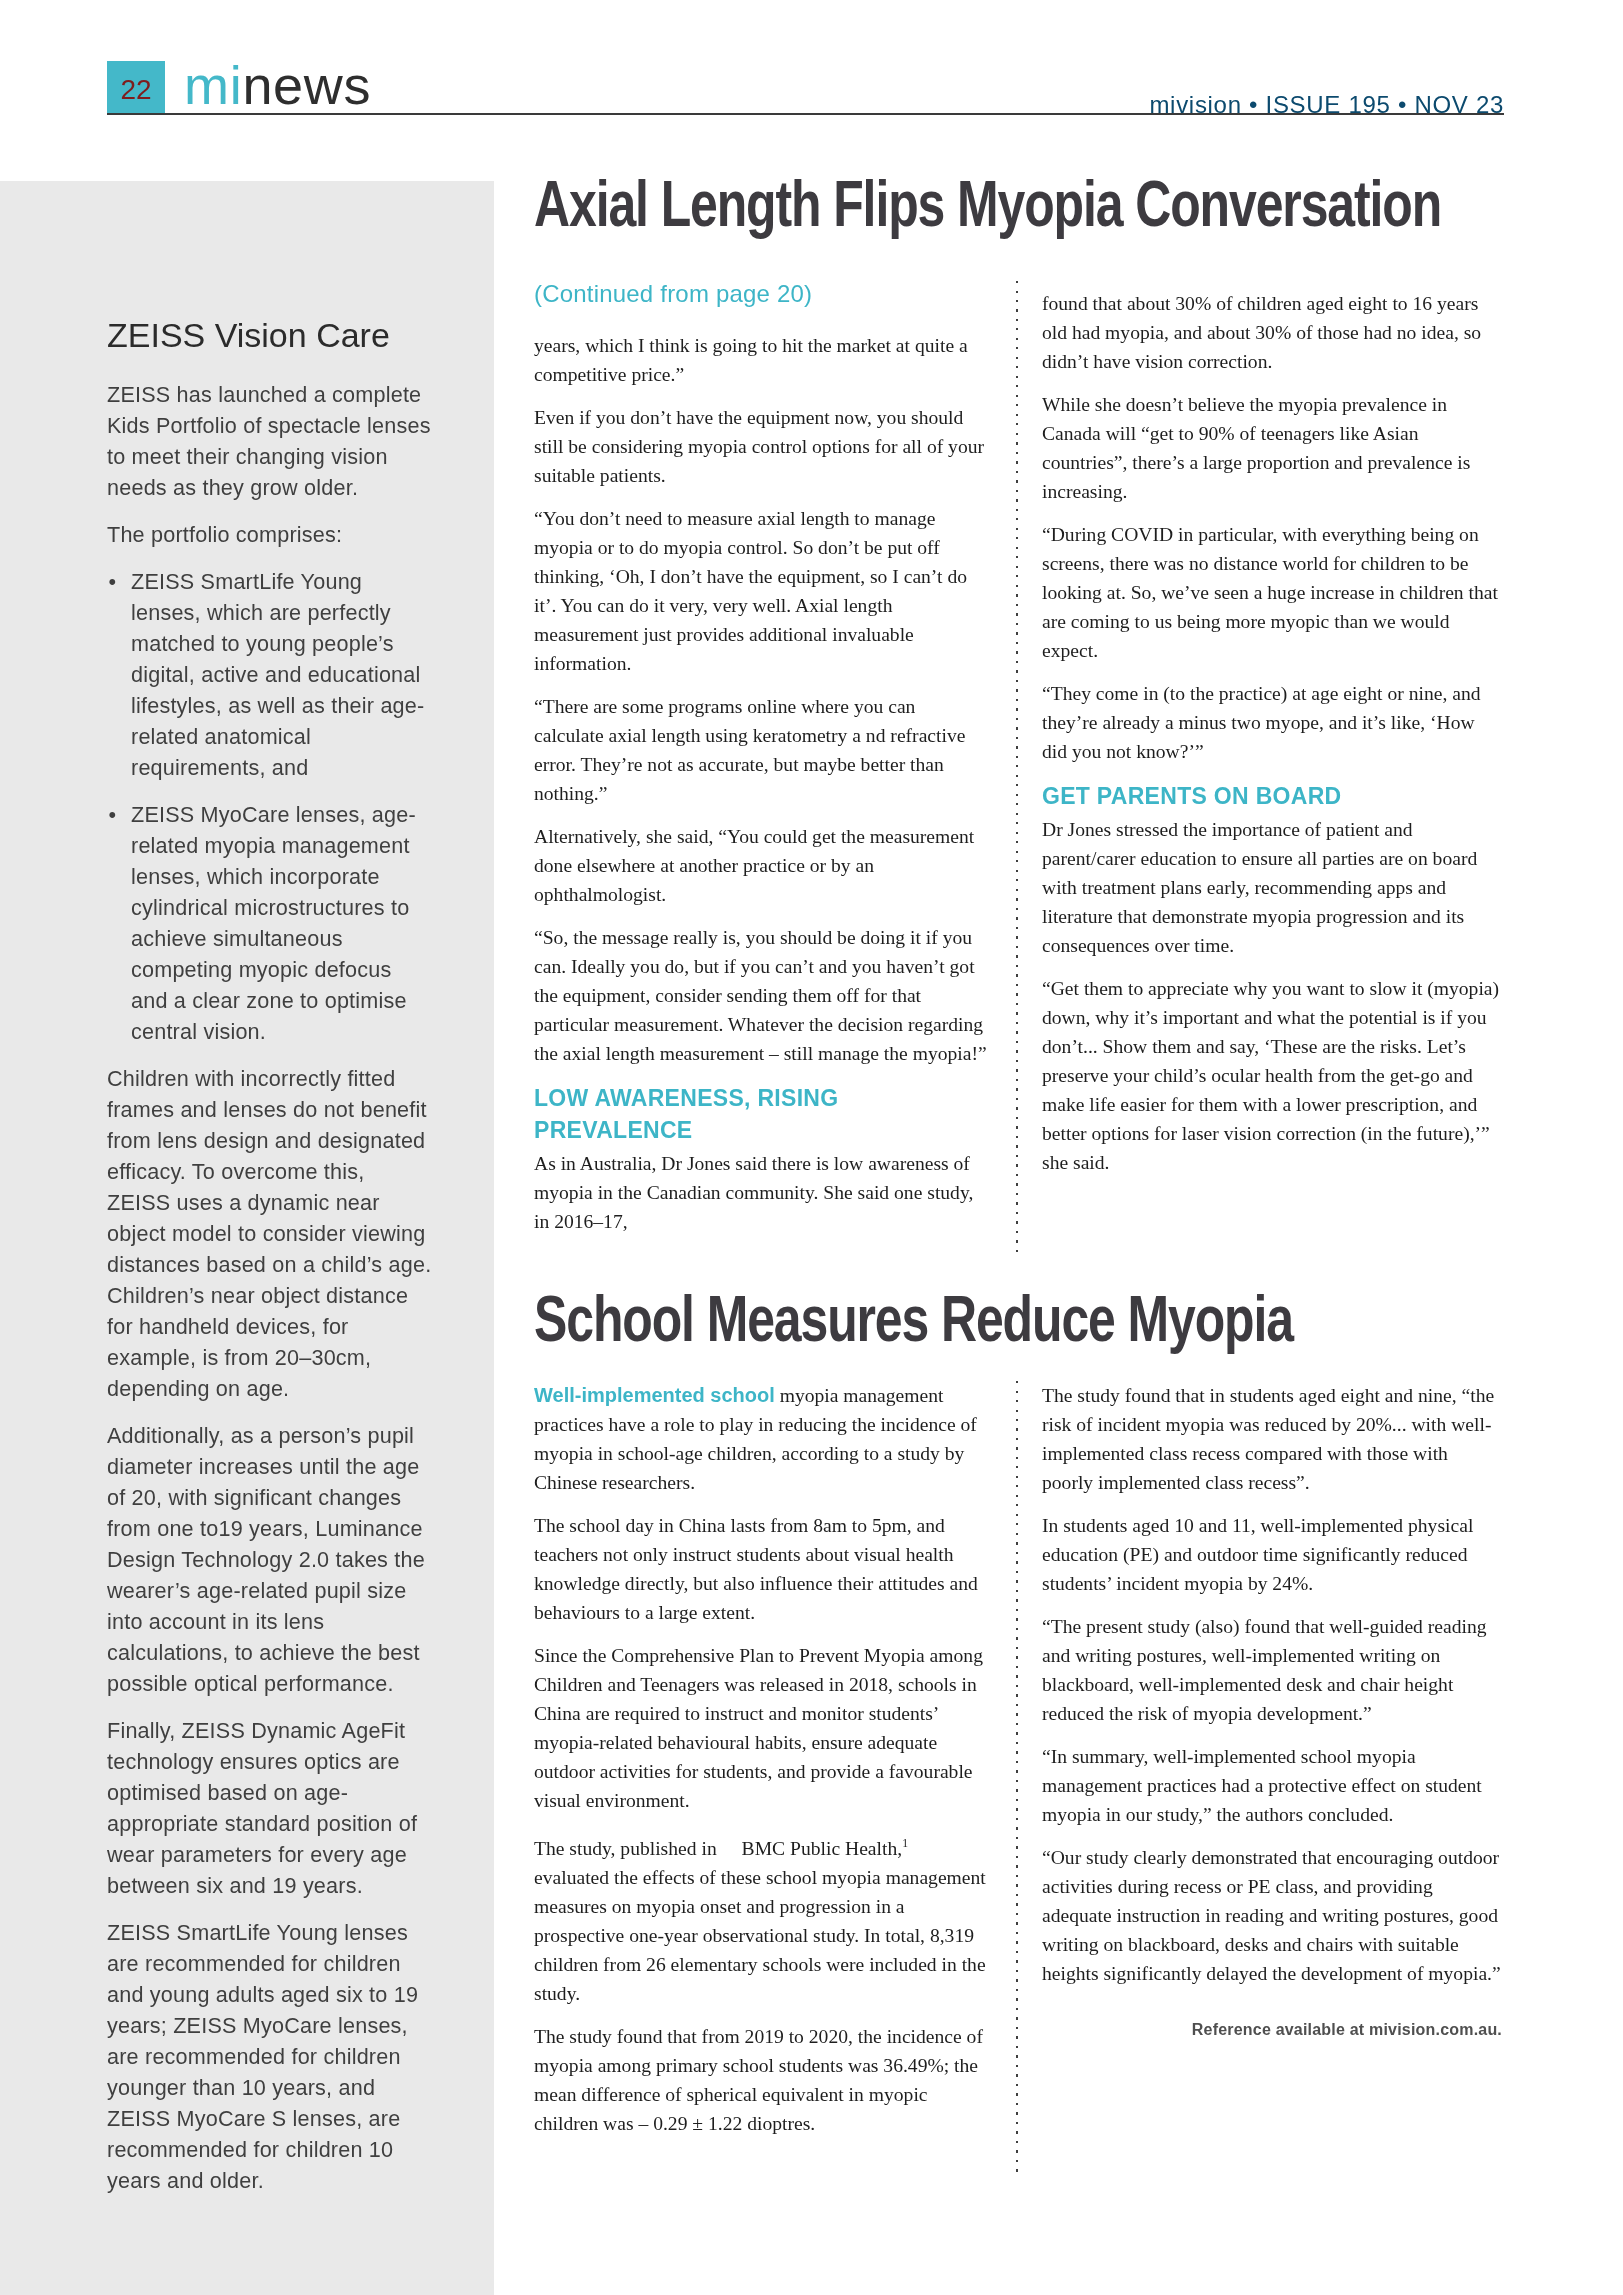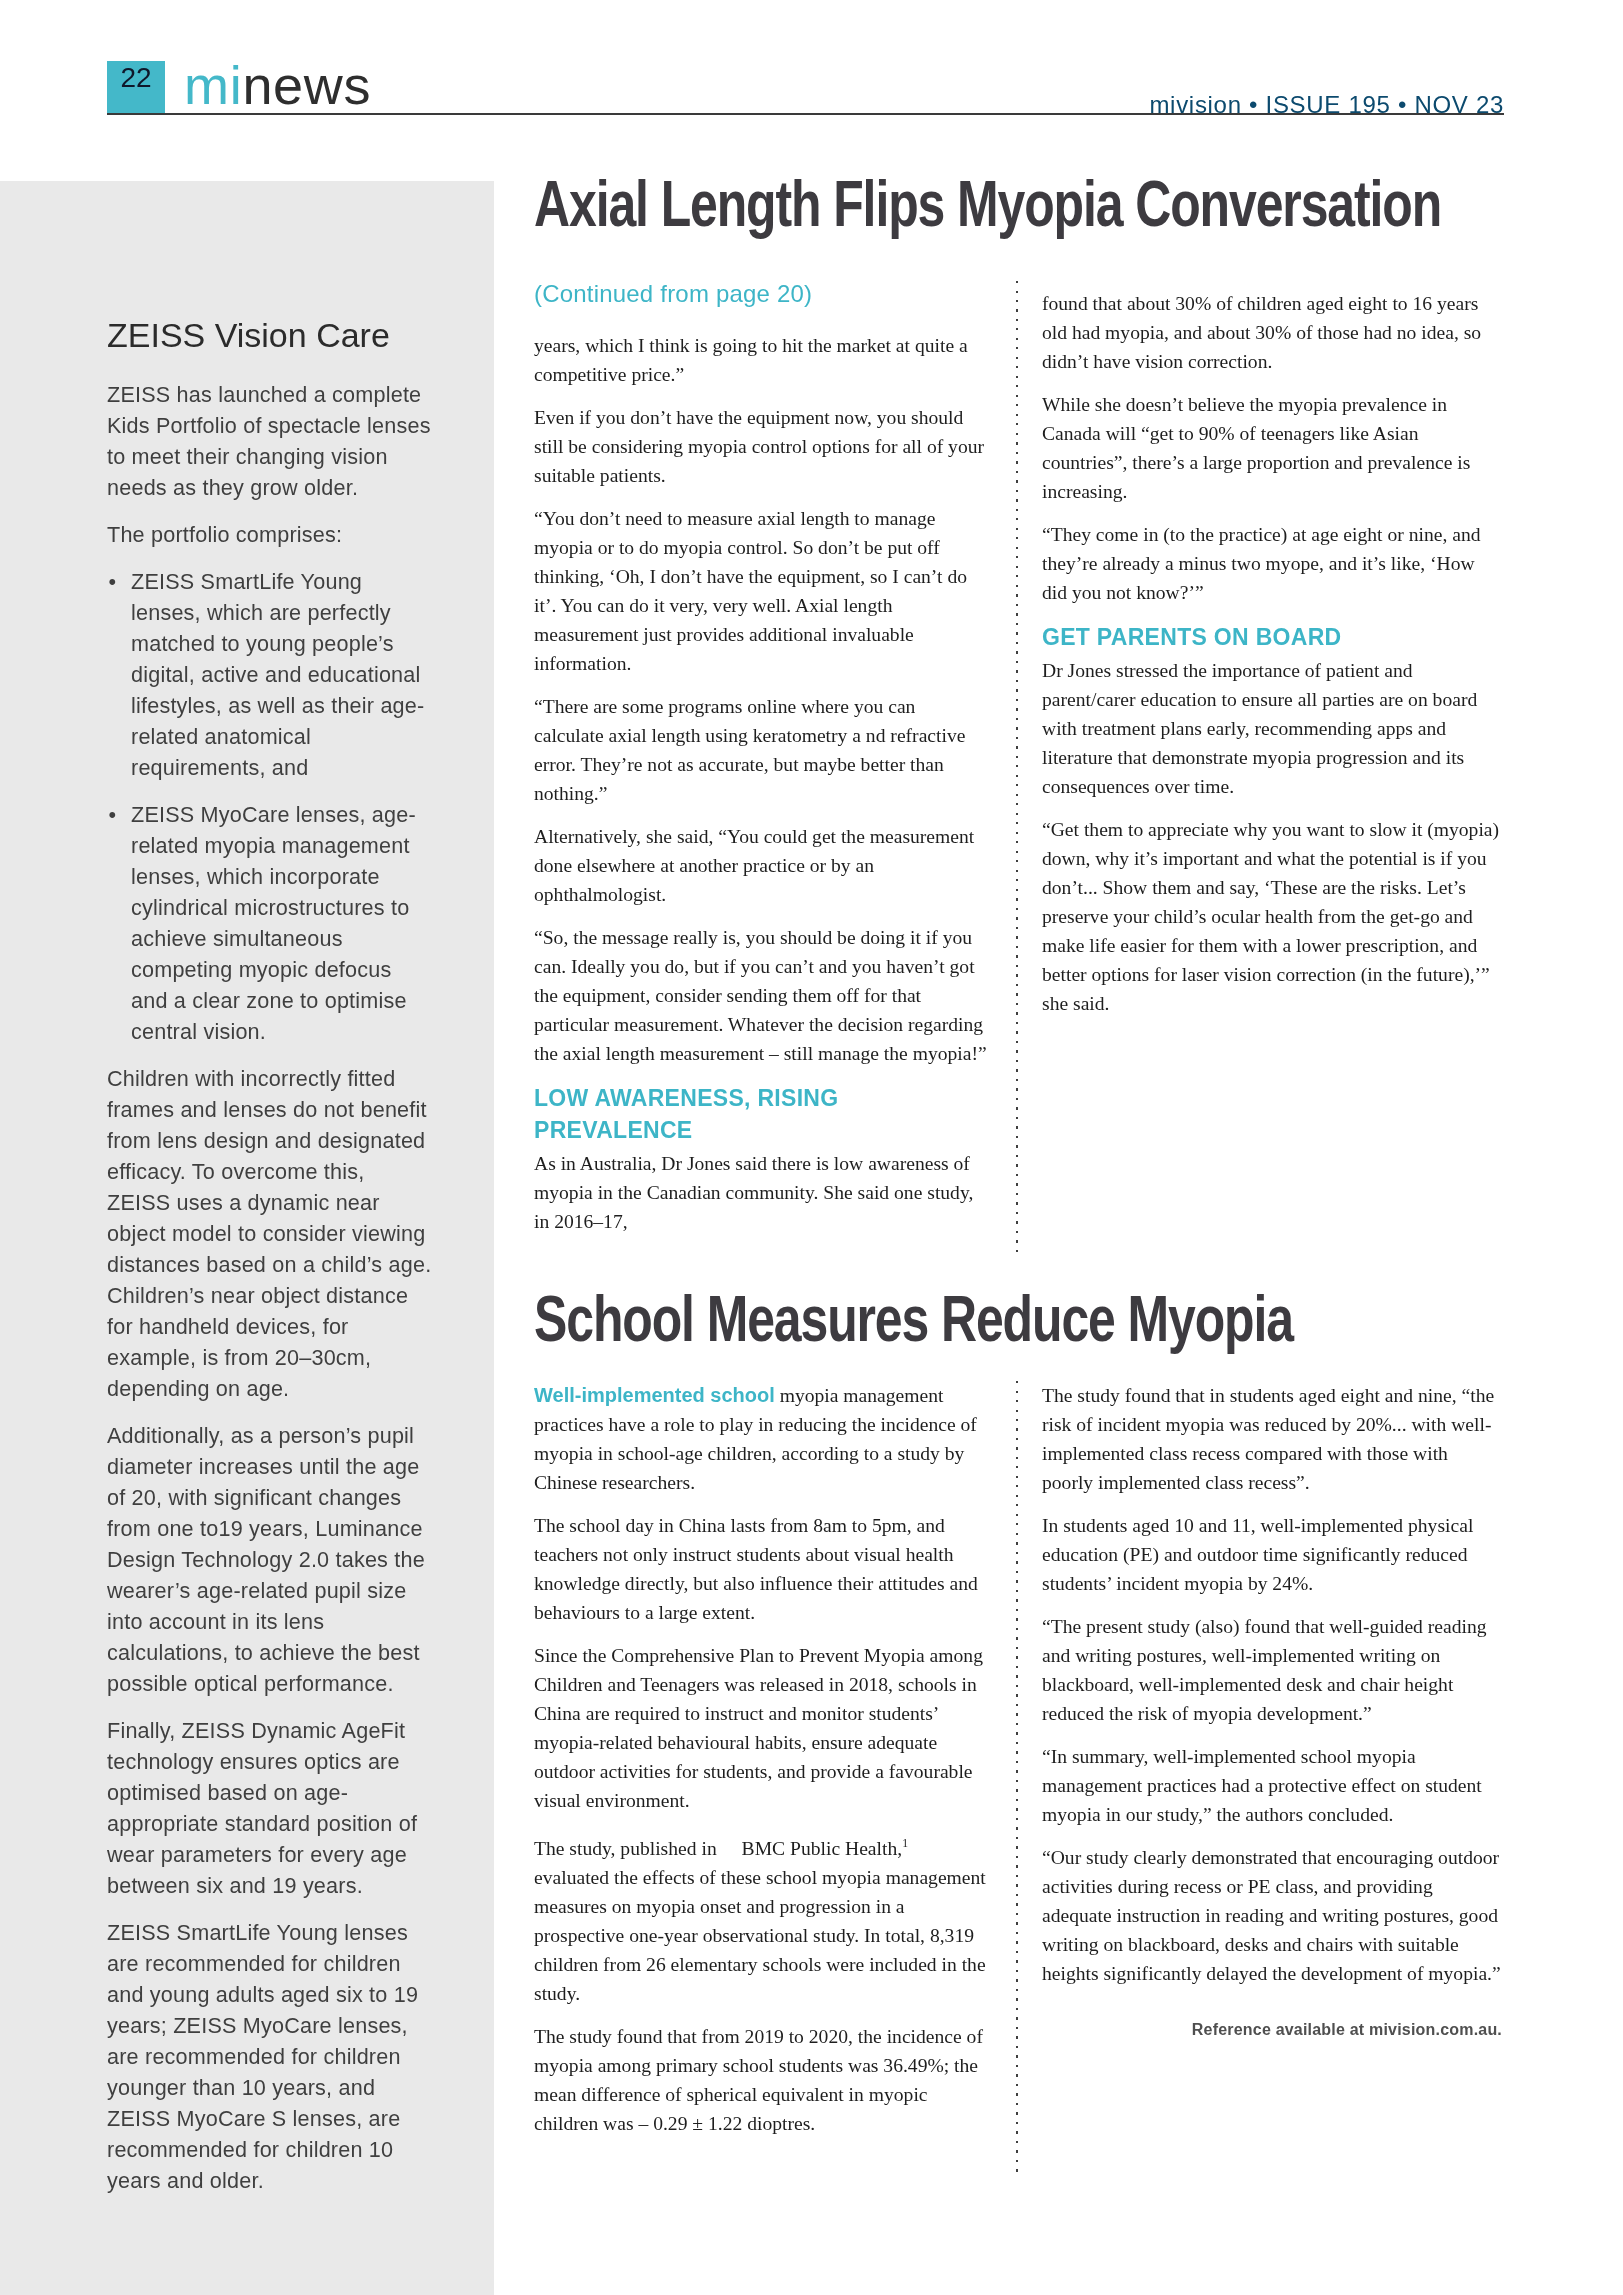--- a/index.html
+++ b/index.html
@@ -1,22 +1,22 @@
 <!DOCTYPE html>
 <html style="font-size:10.8px"><head>
 <meta charset="utf-8">
 <style>
   html,body{margin:0;padding:0;background:#ffffff;}
   .page{position:relative;width:1624px;height:2295px;background:#ffffff;overflow:hidden;
         font-family:"Liberation Sans",sans-serif;}
 
   
   .page-tab{position:absolute;left:107px;top:61px;width:58px;height:54px;background:#44b8c9;
-            display:flex;align-items:flex-end;justify-content:center;padding-bottom:21px;box-sizing:border-box;
-            color:#0f172a;font-size:28px;font-weight:400;}
+            display:flex;align-items:flex-end;justify-content:center;padding-bottom:9px;box-sizing:border-box;
+            color:#7f1d1d;font-size:28px;font-weight:400;}
   .brand{position:absolute;left:184px;top:58px;height:54px;display:flex;align-items:flex-end;
          font-size:54px;font-weight:400;letter-spacing:0.7px;color:#2e2e2e;line-height:1;}
   .brand .mi{color:#44b8c9;}
   .issue-info{position:absolute;right:120px;top:64px;height:54px;display:flex;align-items:flex-end;
               font-size:24px;font-weight:400;letter-spacing:0.7px;color:#0c4a6e;line-height:1.1;}
   .header-rule{position:absolute;left:107px;top:113px;width:1397px;height:2px;background:#3a3a3a;}
 
   
   .sidebar{position:absolute;left:0;top:181px;width:494px;height:2114px;background:#e9e9e9;
            box-sizing:border-box;padding:135px 60px 0 107px;color:#3f3f3f;}
@@ -82,20 +82,21 @@
     <p>“So, the message really is, you should be doing it if you can. Ideally you do, but if you can’t and you haven’t got the equipment, consider sending them off for that particular measurement. Whatever the decision regarding the axial length measurement – still manage the myopia!”</p>
     <p class="subhead">LOW AWARENESS, RISING PREVALENCE</p>
     <p>As in Australia, Dr Jones said there is low awareness of myopia in the Canadian community. She said one study, in 2016–17,</p>
   </div>
 
   <div class="vdivider" style="left:1016px;top:281px;height:974px;"></div>
 
   <div class="col" style="left:1042px;top:289px;width:460px;">
     <p>found that about 30% of children aged eight to 16 years old had myopia, and about 30% of those had no idea, so didn’t have vision correction.</p>
     <p>While she doesn’t believe the myopia prevalence in Canada will “get to 90% of teenagers like Asian countries”, there’s a large proportion and prevalence is increasing.</p>
+    <p>“During COVID in particular, with everything being on screens, there was no distance world for children to be looking at. So, we’ve seen a huge increase in children that are coming to us being more myopic than we would expect.</p>
     <p>“They come in (to the practice) at age eight or nine, and they’re already a minus two myope, and it’s like, ‘How did you not know?’”</p>
     <p class="subhead">GET PARENTS ON BOARD</p>
     <p>Dr Jones stressed the importance of patient and parent/carer education to ensure all parties are on board with treatment plans early, recommending apps and literature that demonstrate myopia progression and its consequences over time.</p>
     <p> “Get them to appreciate why you want to slow it (myopia) down, why it’s important and what the potential is if you don’t... Show them and say, ‘These are the risks. Let’s preserve your child’s ocular health from the get-go and make life easier for them with a lower prescription, and better options for laser vision correction (in the future),’” she said.</p>
   </div>
 
   <h1 class="article-title" style="top:1284px;">School Measures Reduce Myopia</h1>
 
   <div class="col" style="left:534px;top:1381px;width:453px;">
     <p><span class="lead-teal">Well-implemented school</span><span> myopia management practices have a role to play in reducing the incidence of myopia in school-age children, according to a study by Chinese researchers.</span></p>

